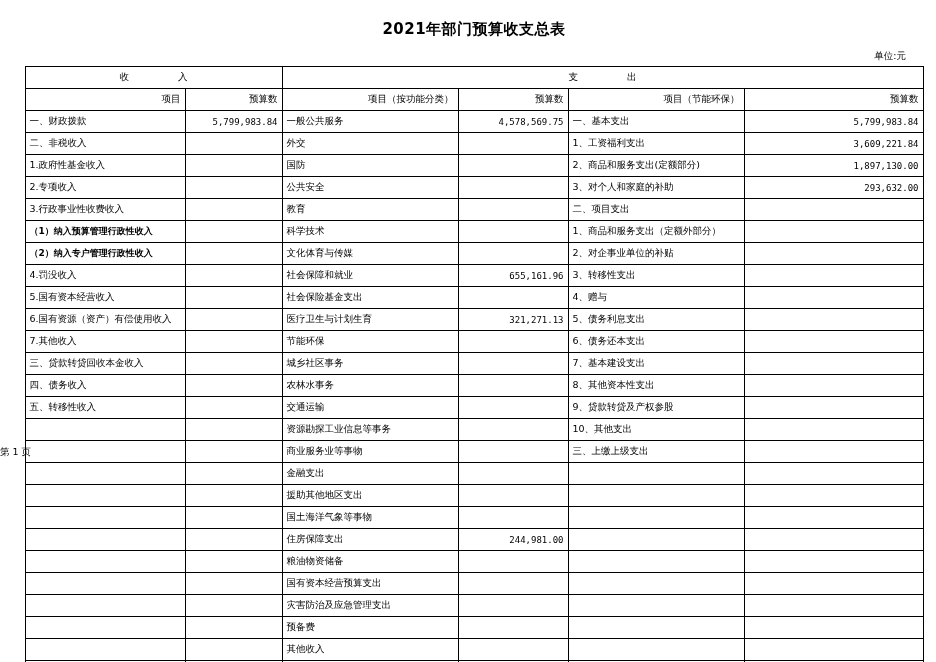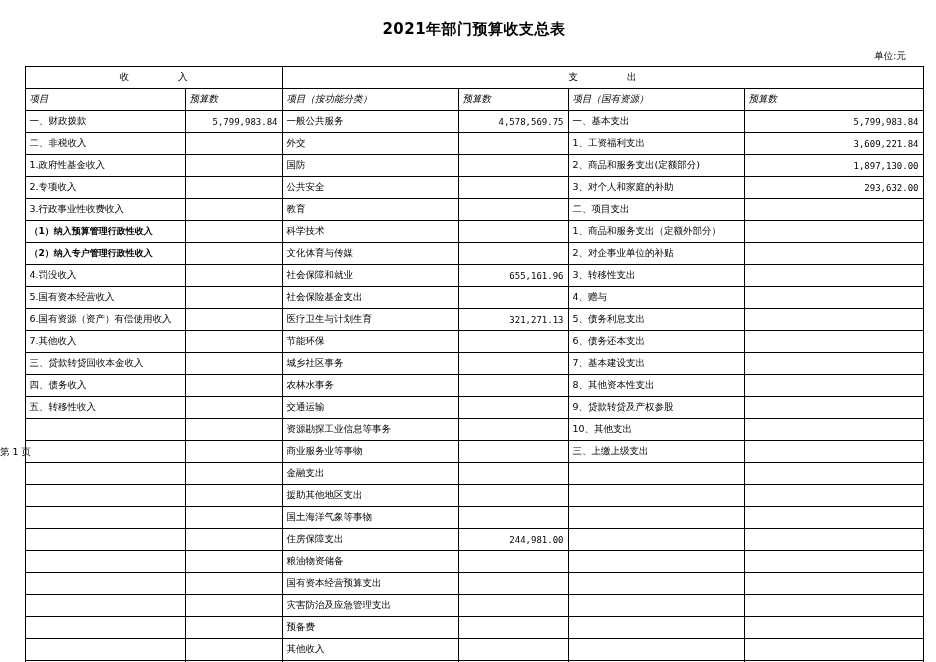--- a/index.html
+++ b/index.html
@@ -56,22 +56,21 @@
     overflow: hidden;
   }
   .grp-head {
     text-align: center;
     letter-spacing: 10px;
     text-indent: 10px;
     height: 22px;
     margin-top: 8px;
   }
   .col-head {
-    text-align: left;
-    font-style: italic;
+    text-align: right;
   }
   .num {
     text-align: right;
     font-family: "DejaVu Sans Mono", "Liberation Mono", monospace;
     font-size: 9px;
   }
   .txt {
     text-align: left;
   }
   .wrap2 {
@@ -117,21 +116,21 @@
     <tbody>
       <tr>
         <td class="grp-head" colspan="2">收　　入</td>
         <td class="grp-head" colspan="4">支　　出</td>
       </tr>
       <tr>
         <td class="col-head">项目</td>
         <td class="col-head">预算数</td>
         <td class="col-head">项目（按功能分类）</td>
         <td class="col-head">预算数</td>
-        <td class="col-head">项目（国有资源）</td>
+        <td class="col-head">项目（节能环保）</td>
         <td class="col-head">预算数</td>
       </tr>
     </tbody>
     <tbody id="rows-body">
         <tr>
           <td class="txt">一、财政拨款</td>
           <td class="num">5,799,983.84</td>
           <td class="txt">一般公共服务</td>
           <td class="num">4,578,569.75</td>
           <td class="txt">一、基本支出</td>

